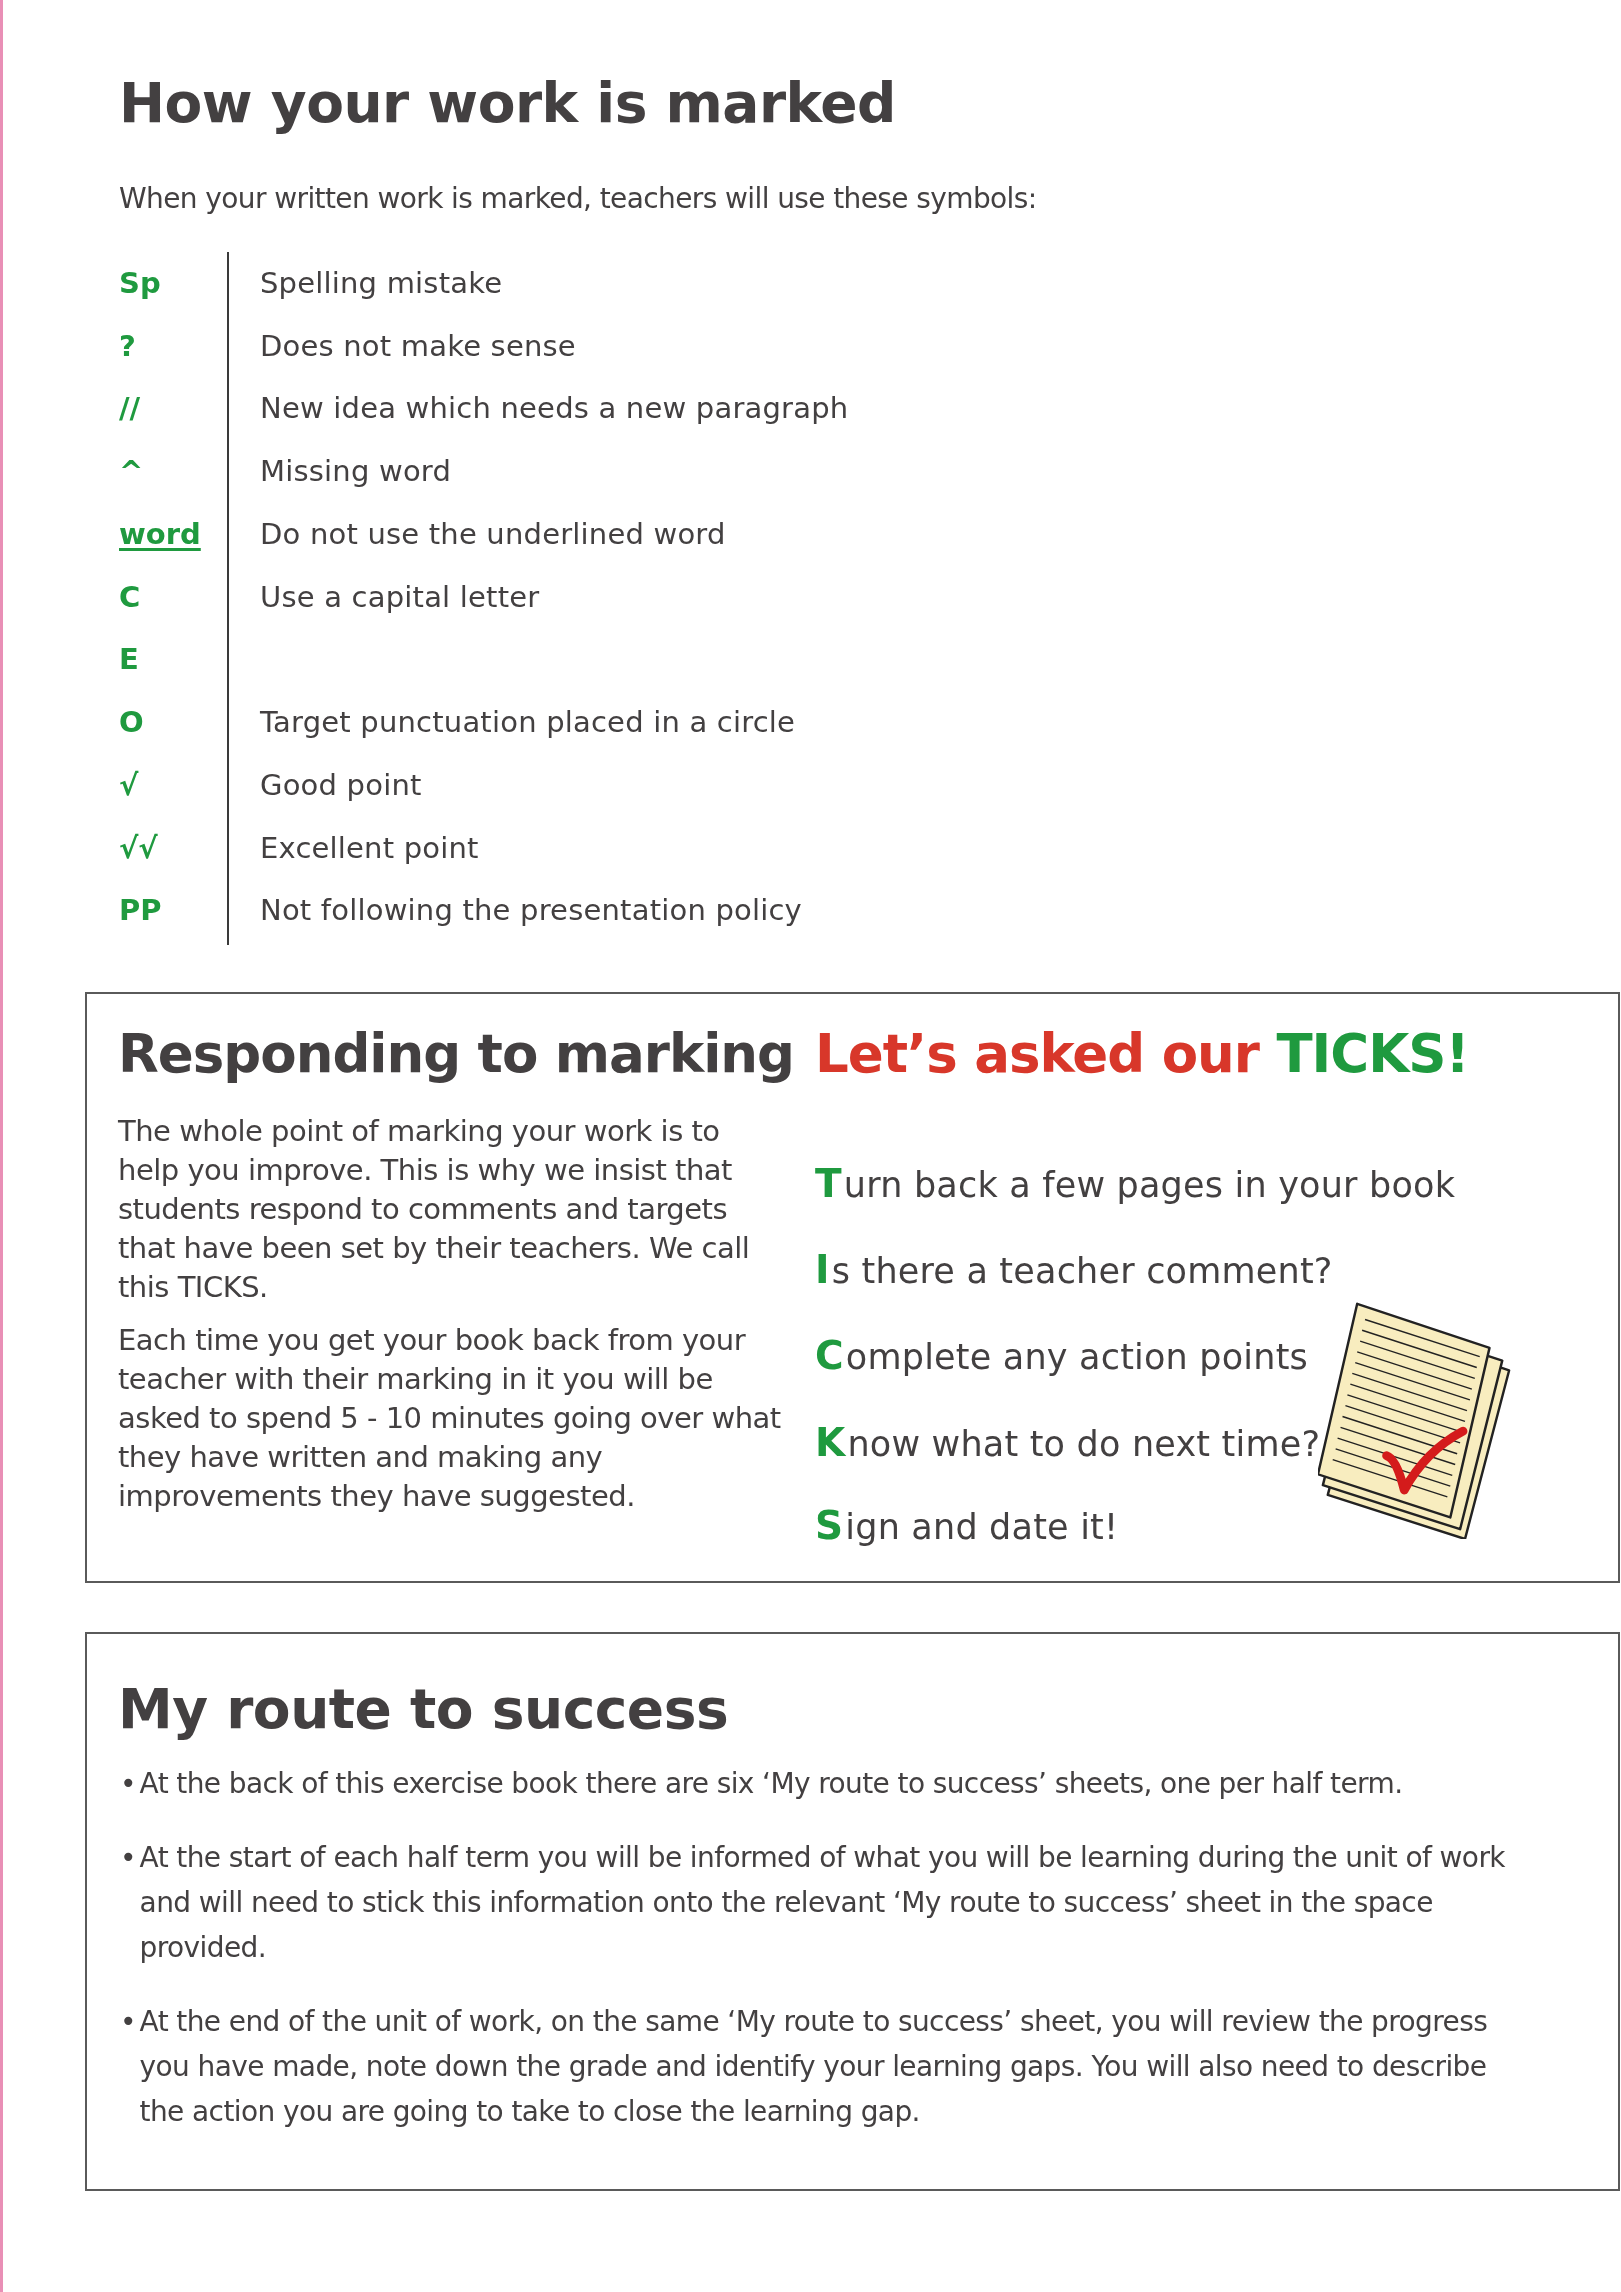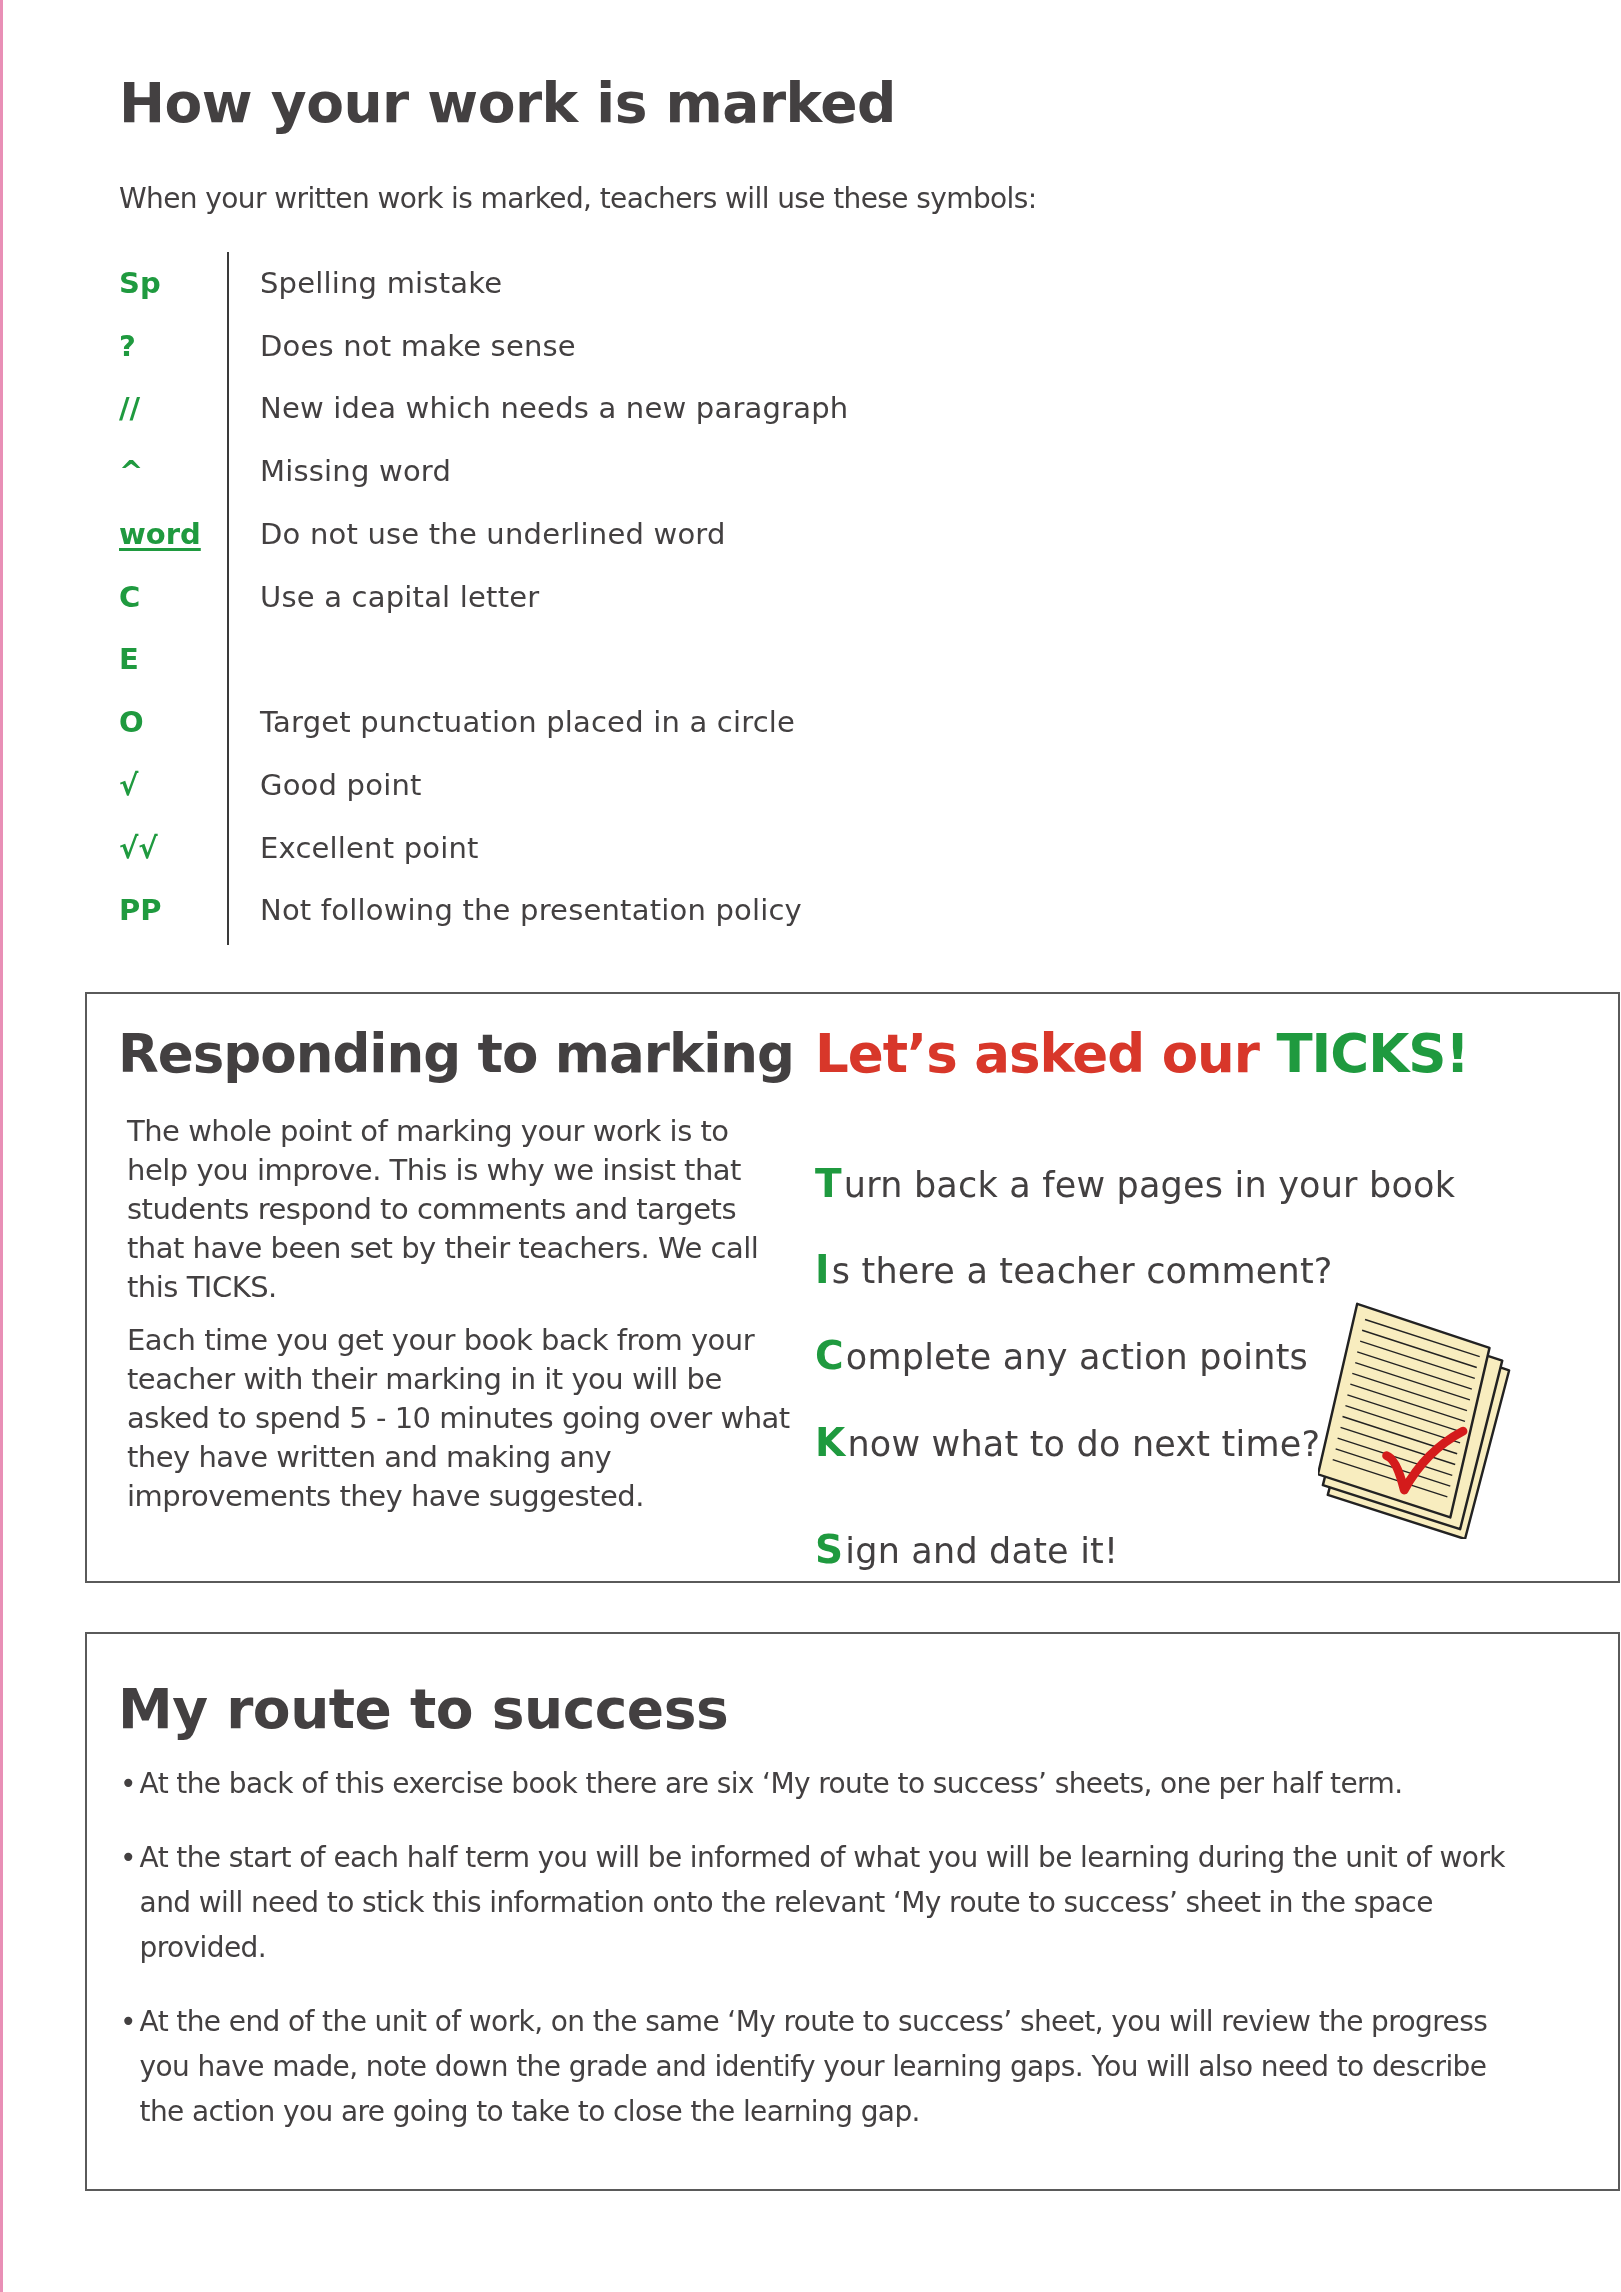--- a/index.html
+++ b/index.html
@@ -15,34 +15,34 @@
   .sym-row { position: absolute; left: 0; height: 63px; width: 882px; }
   .sym-key { position: absolute; left: 0; top: 13.7px; font-size: 29px; font-weight: bold; color: #1f9a3f; }
   .sym-key.underline { text-decoration: underline; text-decoration-thickness: 2.9px; text-underline-offset: 3.9px; }
   .sym-desc { position: absolute; left: 141px; top: 13.7px; font-size: 29px; color: #434041; letter-spacing: 0.2px; }
 
   .box { position: absolute; left: 85px; width: 1535px; border: 2px solid #5a5a5a; background: #fff; }
   .box1 { top: 992px; height: 591px; }
   .box2 { top: 1632px; height: 559px; }
 
   .resp-title { position: absolute; left: 31px; top: 29px; font-size: 53px; font-weight: bold; color: #434041; letter-spacing: -1px; }
-  .resp-para { position: absolute; left: 40px; width: 667px; font-size: 29px; line-height: 39px; color: #434041; letter-spacing: -0.5px; }
+  .resp-para { position: absolute; left: 31px; width: 667px; font-size: 29px; line-height: 39px; color: #434041; letter-spacing: -0.5px; }
   .resp-para.p1 { top: 118px; }
   .resp-para.p2 { top: 327px; }
 
   .ticks-title { position: absolute; left: 728px; top: 29px; font-size: 53px; font-weight: bold; letter-spacing: -1px; }
   .ticks-title .red { color: #d8372a; }
   .ticks-title .green { color: #1f9a3f; }
   .tick-item { position: absolute; left: 728px; font-size: 35px; color: #434041; letter-spacing: 0.2px; margin-top: 45px; }
   .tick-item .letter { color: #1f9a3f; font-weight: bold; font-size: 39px; margin-right: 2px; }
   .tick-0 { top: 122px; }
   .tick-1 { top: 208px; }
   .tick-2 { top: 294px; }
   .tick-3 { top: 381px; }
-  .tick-4 { top: 488px; text-align: center; }
+  .tick-4 { top: 464px; text-align: center; }
 
   .notepad { position: absolute; left: 1231px; top: 300px; width: 196px; height: 245px; }
 
   .route-title { position: absolute; left: 31px; top: 43px; font-size: 55px; font-weight: bold; color: #434041; letter-spacing: -0.5px; }
   .route-list { position: absolute; left: 31px; top: 127px; width: 1392px; list-style: none; }
   .route-item { position: relative; padding-left: 21.6px; font-size: 28px; line-height: 45px; color: #434041; letter-spacing: -0.6px; margin-bottom: 29px; }
   .route-item .bullet { position: absolute; left: 2px; top: 0; }
 </style>
 </head>
 <body>

